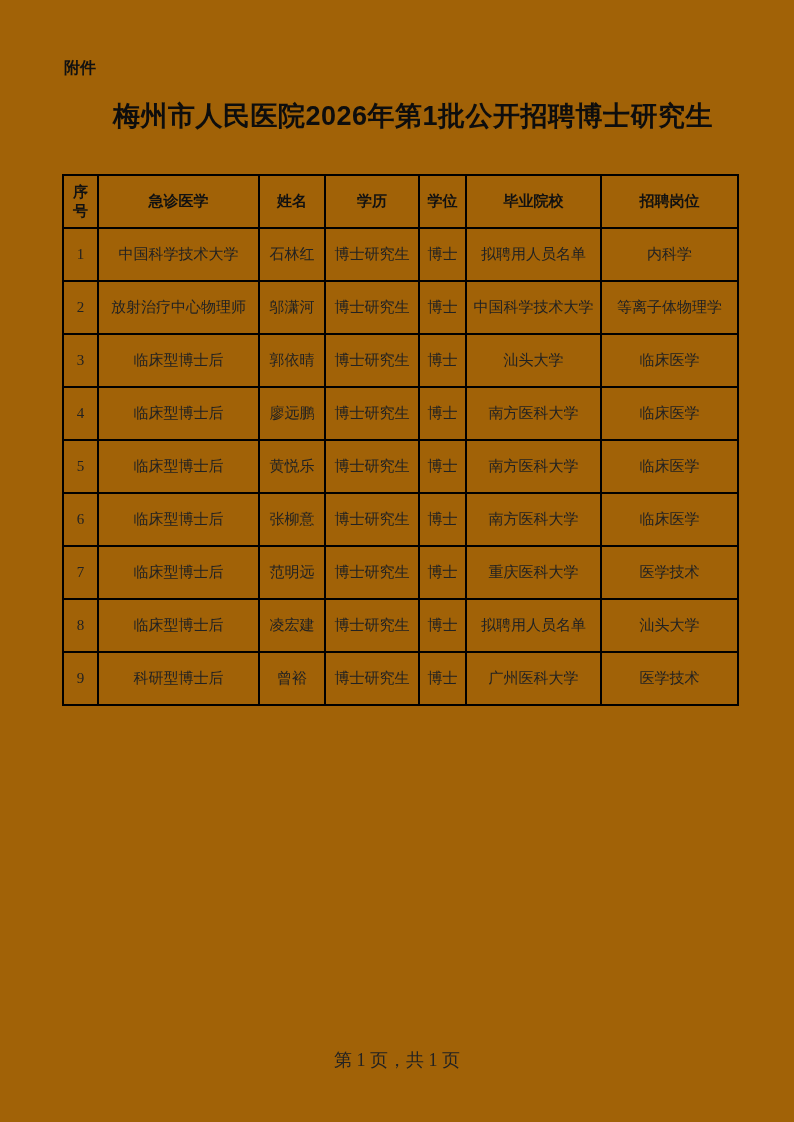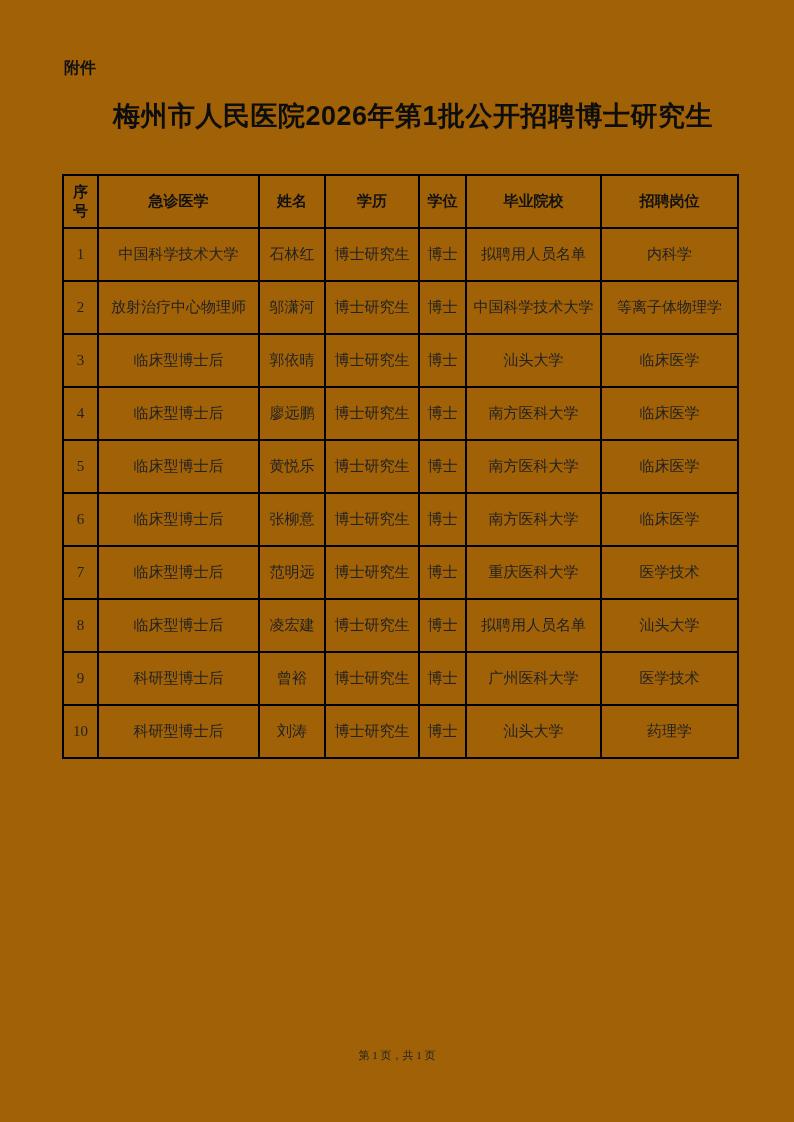--- a/index.html
+++ b/index.html
@@ -65,21 +65,21 @@
     font-weight: normal;
     font-size: 15px;
     color: #222222;
   }
   .footer {
     position: absolute;
     left: 0; top: 1048px;
     width: 100%;
     text-align: center;
     font-family: "Liberation Serif", "DejaVu Serif", serif;
-    font-size: 11px;
+    font-size: 18px;
     color: #222222;
   }
 </style>
 </head>
 <body>
 
 <div class="page">
 
   <div class="attachment">附件</div>
 
@@ -183,27 +183,18 @@
         </tr>
         <tr>
           <td>9</td>
           <td>科研型博士后</td>
           <td>曾裕</td>
           <td>博士研究生</td>
           <td>博士</td>
           <td>广州医科大学</td>
           <td>医学技术</td>
         </tr>
-        <tr>
-          <td>10</td>
-          <td>科研型博士后</td>
-          <td>刘涛</td>
-          <td>博士研究生</td>
-          <td>博士</td>
-          <td>汕头大学</td>
-          <td>药理学</td>
-        </tr>
       </tbody>
   </table>
 
   <div class="footer">第 1 页，共 1 页</div>
 
 </div>
 
 </body></html>

